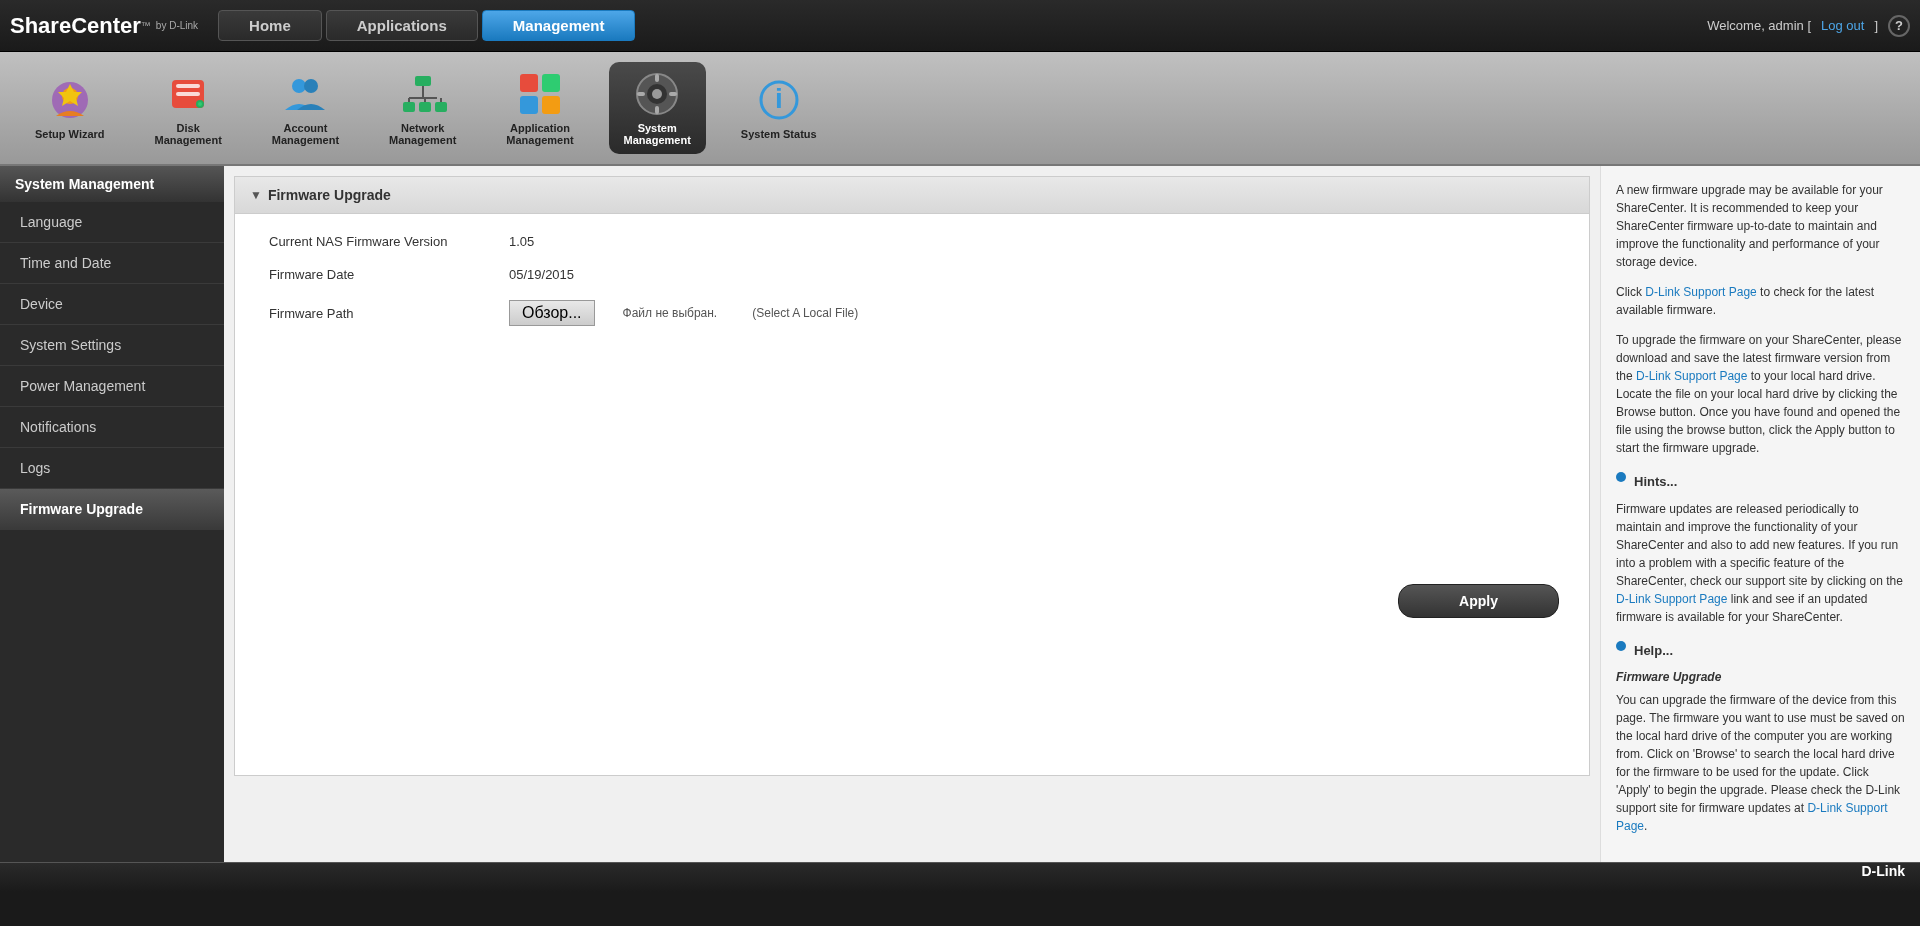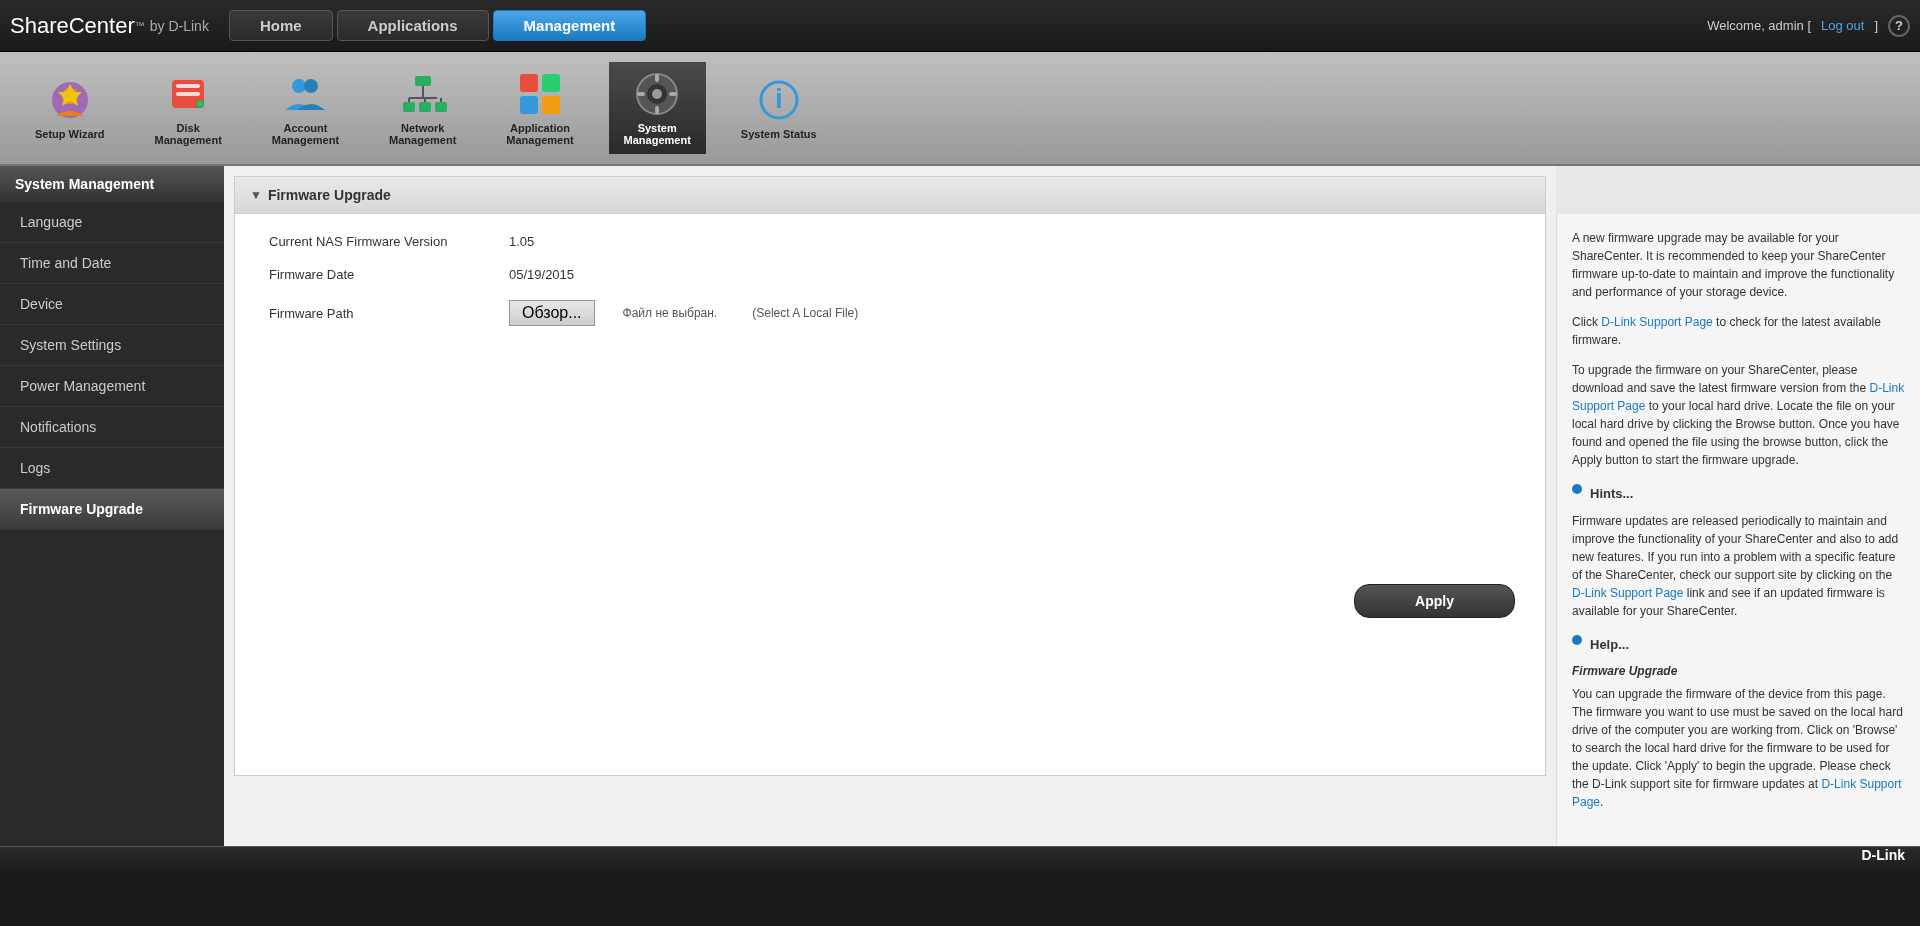--- a/index.html
+++ b/index.html
@@ -86,21 +86,21 @@
       display: flex;
       flex-direction: column;
       align-items: center;
       cursor: pointer;
       padding: 8px 15px;
       border-radius: 6px;
       min-width: 90px;
     }
     .icon-item.active {
       background: linear-gradient(to bottom, #4a4a4a, #2a2a2a);
-      border-radius: 0;
+      border-radius: 10px;
     }
     .icon-img {
       width: 48px;
       height: 48px;
       display: flex;
       align-items: center;
       justify-content: center;
       font-size: 28px;
       margin-bottom: 4px;
     }
@@ -223,28 +223,27 @@
       border: 1px solid #222;
       padding: 8px 60px;
       cursor: pointer;
       font-size: 14px;
       font-weight: bold;
       border-radius: 15px;
     }
 
     
     #right-panel {
-      width: 364px;
+      width: 320px;
       background: #f5f5f5;
       padding: 15px;
       font-size: 12px;
       color: #333;
       border-left: 1px solid #ddd;
       line-height: 1.5;
-      margin-top: 48px;
     }
     .right-panel-text {
       margin-bottom: 12px;
     }
     .right-panel-link {
       color: #1a7abf;
       cursor: pointer;
     }
     .hints-section {
       margin-top: 15px;
@@ -285,23 +284,23 @@
       color: #fff;
       font-size: 14px;
       font-weight: bold;
     }
   </style>
 </head>
 <body>
 
 <div id="topbar">
   <div id="logo">
-    <span id="logo-text" style="font-size:22px;font-weight:normal;color:#fff;">ShareCenter</span>
+    <span id="logo-text" style="font-size:22px;font-weight:bold;color:#fff;">ShareCenter</span>
       <span style="font-size:10px;color:#aaa;vertical-align:super;">™</span>
-    <span style="font-size:14px;color:#aaa;margin-left:5px;">by D-Link</span>
+    <span style="font-size:10px;color:#aaa;margin-left:5px;">by D-Link</span>
   </div>
   <div id="nav-tabs">
     <div class="nav-tab">Home</div>
     <div class="nav-tab">Applications</div>
     <div class="nav-tab active">Management</div>
   </div>
   <div id="topbar-right">
     <span>Welcome, admin [</span>
     <span id="logout-link">Log out</span>
     <span>]</span>

